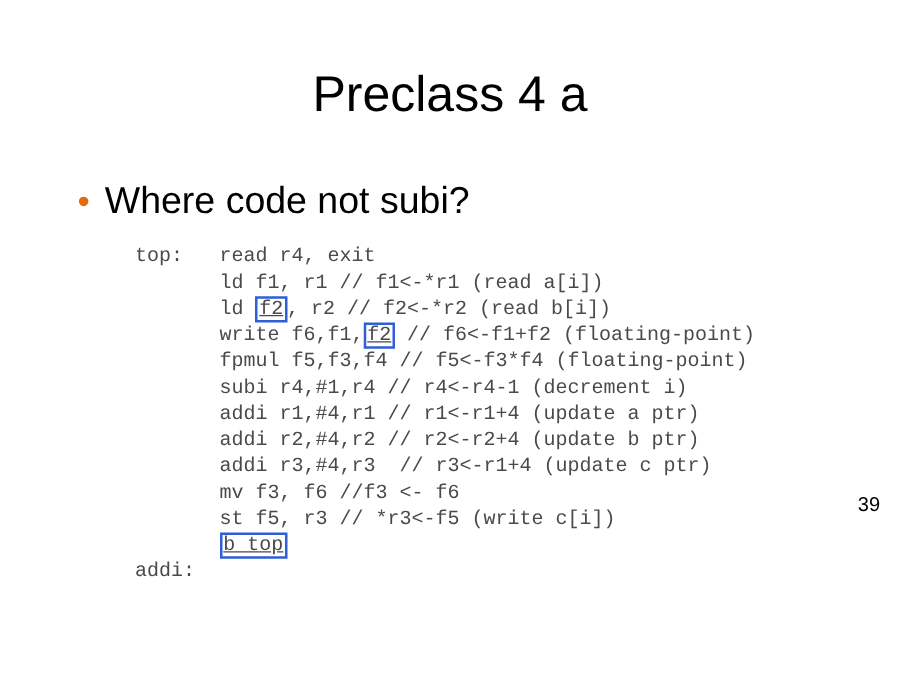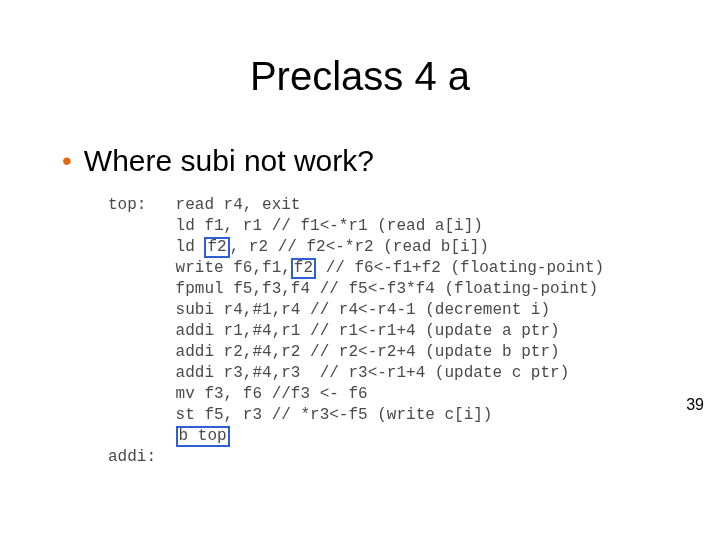--- a/index.html
+++ b/index.html
@@ -62,20 +62,21 @@
     width: 54px;
     text-align: left;
     padding-right: 4px;
   }
   .hl {
     display: inline-block;
     border: 2px solid #2e5fd6;
     padding: 0 1px;
     margin: -2px 0;
     line-height: 17px;
+    text-decoration: underline;
   }
   .footer {
     position: absolute;
     left: 24px;
     bottom: 22px;
     font-size: 12px;
     color: #7a7a7a;
   }
   .pagenum {
     position: absolute;
@@ -87,21 +88,21 @@
 </style>
 </head>
 <body>
 
 <div class="slide">
 
   <div class="title">Preclass 4 a</div>
 
   <div class="bullet-row">
     <span class="bullet-dot">•</span>
-    <span class="bullet-text">Where subi not work?</span>
+    <span class="bullet-text">Where code not subi?</span>
   </div>
 
   <div class="code-block"><span class="label-col">top:</span> <span>read r4, exit</span>
 <span class="label-col"> </span> <span>ld f1, r1 // f1&lt;-*r1 (read a[i])</span>
 <span class="label-col"> </span> <span>ld </span><span class="hl">f2</span><span>, r2 // f2&lt;-*r2 (read b[i])</span>
 <span class="label-col"> </span> <span>write f6,f1,</span><span class="hl">f2</span><span> // f6&lt;-f1+f2 (floating-point)</span>
 <span class="label-col"> </span> <span>fpmul f5,f3,f4 // f5&lt;-f3*f4 (floating-point)</span>
 <span class="label-col"> </span> <span>subi r4,#1,r4 // r4&lt;-r4-1 (decrement i)</span>
 <span class="label-col"> </span> <span>addi r1,#4,r1 // r1&lt;-r1+4 (update a ptr)</span>
 <span class="label-col"> </span> <span>addi r2,#4,r2 // r2&lt;-r2+4 (update b ptr)</span>

